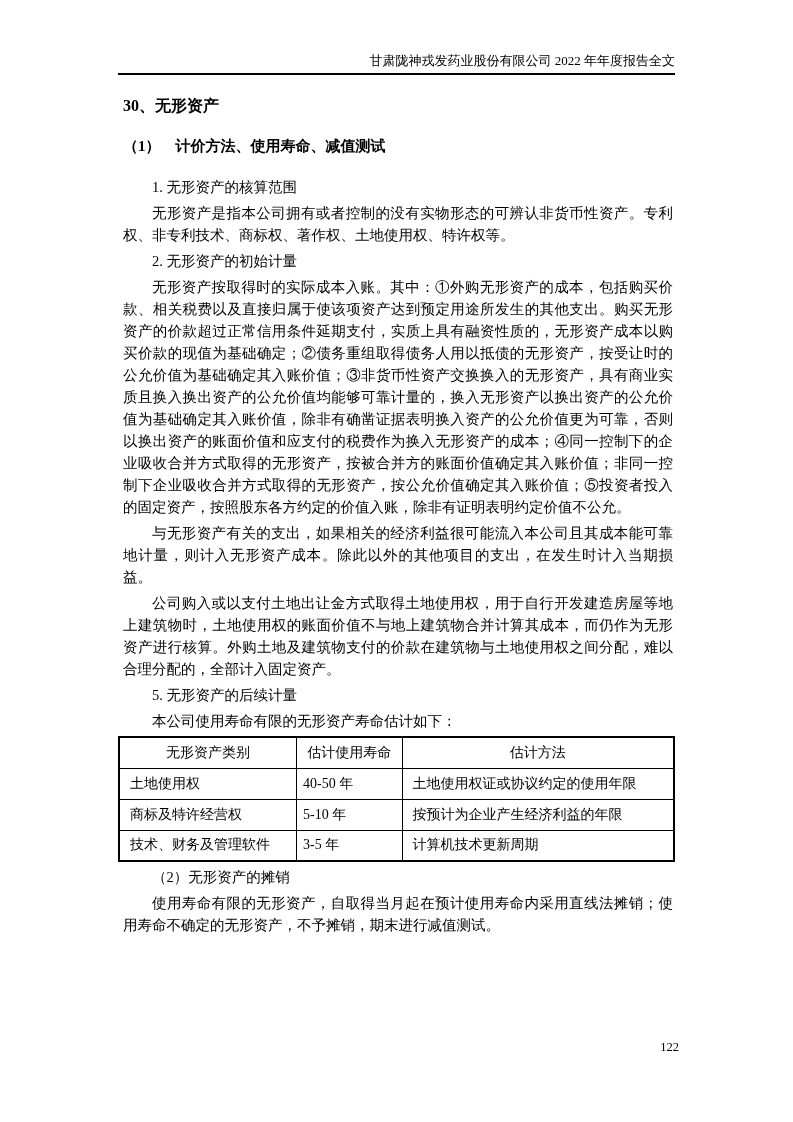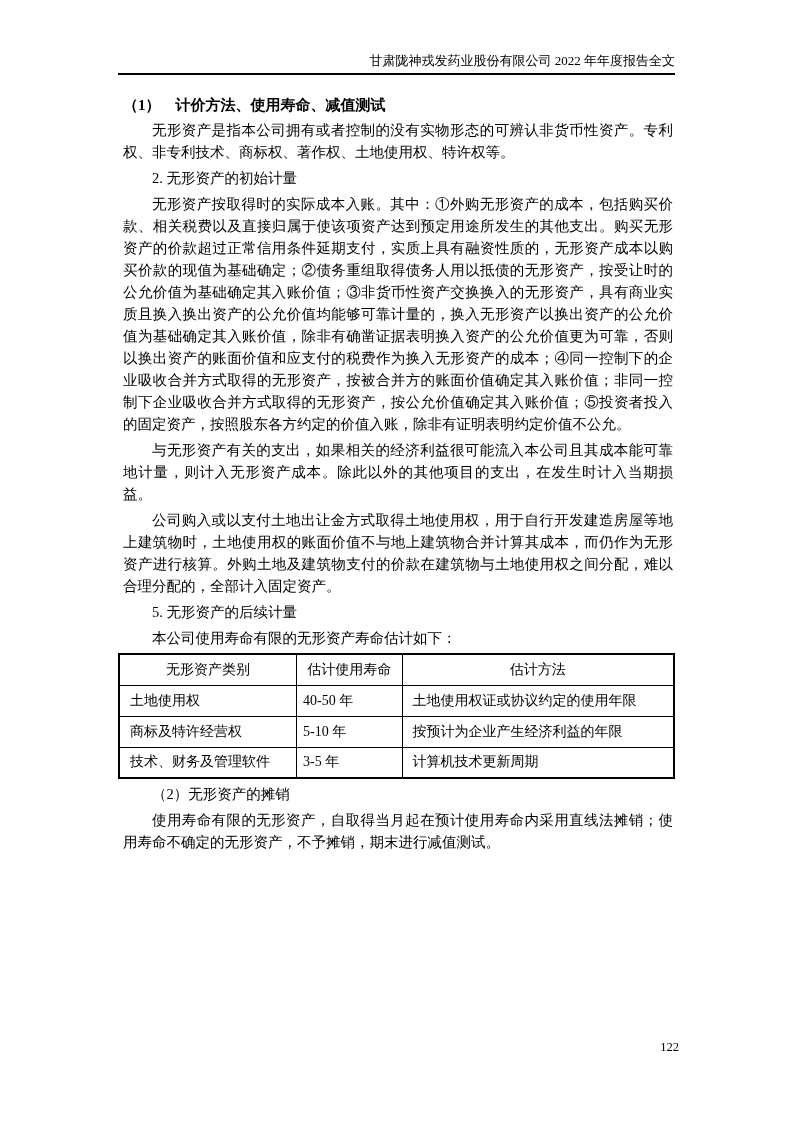--- a/index.html
+++ b/index.html
@@ -79,23 +79,25 @@
 </head>
 <body>
 
 <div class="page">
   <div class="content">
 
     <div class="doc-header">
       <span>甘肃陇神戎发药业股份有限公司 2022 年年度报告全文</span>
     </div>
 
+    <div class="section-heading">30、无形资产</div>
 
     <div class="subsection-heading">（1）　计价方法、使用寿命、减值测试</div>
 
+    <p class="first-para">1. 无形资产的核算范围</p>
     <p>无形资产是指本公司拥有或者控制的没有实物形态的可辨认非货币性资产。专利权、非专利技术、商标权、著作权、土地使用权、特许权等。</p>
     <p>2. 无形资产的初始计量</p>
     <p>无形资产按取得时的实际成本入账。其中：①外购无形资产的成本，包括购买价款、相关税费以及直接归属于使该项资产达到预定用途所发生的其他支出。购买无形资产的价款超过正常信用条件延期支付，实质上具有融资性质的，无形资产成本以购买价款的现值为基础确定；②债务重组取得债务人用以抵债的无形资产，按受让时的公允价值为基础确定其入账价值；③非货币性资产交换换入的无形资产，具有商业实质且换入换出资产的公允价值均能够可靠计量的，换入无形资产以换出资产的公允价值为基础确定其入账价值，除非有确凿证据表明换入资产的公允价值更为可靠，否则以换出资产的账面价值和应支付的税费作为换入无形资产的成本；④同一控制下的企业吸收合并方式取得的无形资产，按被合并方的账面价值确定其入账价值；非同一控制下企业吸收合并方式取得的无形资产，按公允价值确定其入账价值；⑤投资者投入的固定资产，按照股东各方约定的价值入账，除非有证明表明约定价值不公允。</p>
     <p>与无形资产有关的支出，如果相关的经济利益很可能流入本公司且其成本能可靠地计量，则计入无形资产成本。除此以外的其他项目的支出，在发生时计入当期损益。</p>
     <p>公司购入或以支付土地出让金方式取得土地使用权，用于自行开发建造房屋等地上建筑物时，土地使用权的账面价值不与地上建筑物合并计算其成本，而仍作为无形资产进行核算。外购土地及建筑物支付的价款在建筑物与土地使用权之间分配，难以合理分配的，全部计入固定资产。</p>
     <p>5. 无形资产的后续计量</p>
     <p>本公司使用寿命有限的无形资产寿命估计如下：</p>
 
     <table class="doc-table">
       <colgroup>

